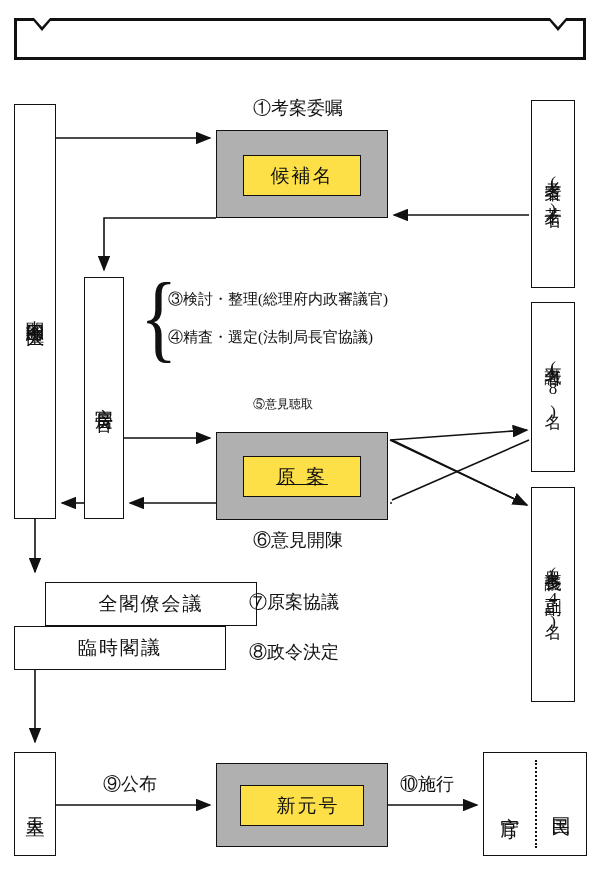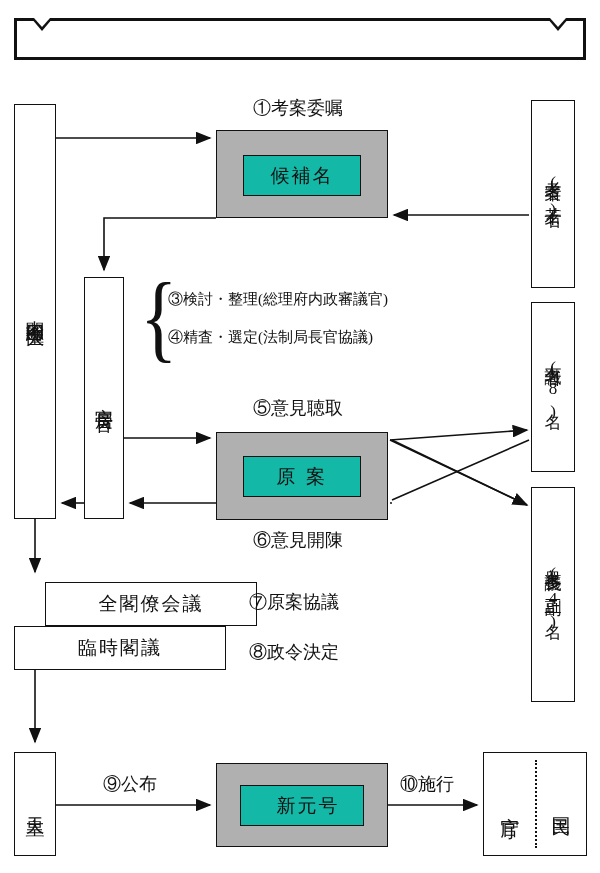--- a/index.html
+++ b/index.html
@@ -75,21 +75,21 @@
     writing-mode: vertical-rl;
     text-orientation: upright;
     letter-spacing: 2px;
   }
   .gray {
     background: #b0b0b0;
     border: 1.5px solid #111;
   }
   .inner-white {
     position: absolute;
-    background: #14b8a6;
+    background: #fde047;
     border: 1.5px solid #111;
     box-sizing: border-box;
     display: flex;
     align-items: center;
     justify-content: center;
   }
 
   
   .label {
     position: absolute;
@@ -134,21 +134,21 @@
   <div class="box vbox" style="left:84px; top:277px; width:40px; height:242px; font-size:18px;">
     <span>官房長官</span>
   </div>
 
   <div class="box gray" style="left:216px; top:130px; width:172px; height:88px;"></div>
   <div class="inner-white" style="left:243px; top:155px; width:118px; height:41px;">
     <span style="font-size:19px; letter-spacing:2px;">候補名</span>
   </div>
 
   <div class="box gray" style="left:216px; top:432px; width:172px; height:88px;"></div>
-  <div class="inner-white" style="left:243px; top:456px; width:118px; height:41px;">
+  <div class="inner-white" style="left:243px; top:456px; width:118px; height:41px;text-decoration:underline;">
     <span style="font-size:19px; letter-spacing:3px;">原 案</span>
   </div>
 
   <div class="box gray" style="left:216px; top:763px; width:172px; height:84px;"></div>
   <div class="inner-white" style="left:240px; top:785px; width:124px; height:41px;padding-left:12px;">
     <span style="font-size:19px; letter-spacing:2px;">新元号</span>
   </div>
 
   <div class="box vbox" style="left:531px; top:100px; width:44px; height:188px; font-size:17px;">
     <span>考案者(若干名)</span>
@@ -178,21 +178,21 @@
   <div class="box vbox" style="left:489px; top:762px; width:42px; height:84px; border:none; font-size:19px;">
     <span>官庁</span>
   </div>
   <div class="box vbox" style="left:540px; top:762px; width:42px; height:84px; border:none; font-size:19px;">
     <span>国民</span>
   </div>
 
   <div class="label" style="left:253px; top:96px; font-size:18px;">①考案委嘱</div>
   <div class="label small" style="left:168px; top:290px;">③検討・整理(総理府内政審議官)</div>
   <div class="label small" style="left:168px; top:328px;font-family:Liberation Serif, serif;">④精査・選定(法制局長官協議)</div>
-  <div class="label" style="left:253px; top:396px; font-size:18px;">⑤意見聴取</div>
+  <div class="label" style="left:253px; top:396px; font-size:12px;">⑤意見聴取</div>
   <div class="label" style="left:253px; top:528px; font-size:18px;">⑥意見開陳</div>
   <div class="label" style="left:249px; top:590px; font-size:18px;">⑦原案協議</div>
   <div class="label" style="left:249px; top:640px; font-size:18px;">⑧政令決定</div>
   <div class="label" style="left:103px; top:772px; font-size:18px;text-align:center;">⑨公布</div>
   <div class="label" style="left:400px; top:772px; font-size:18px;">⑩施行</div>
 
   <div class="brace" style="left:140px; top:278px; font-size:78px; transform:scaleY(1.25);">{</div>
 
   <svg class="overlay" viewBox="0 0 600 873">
     <defs>

